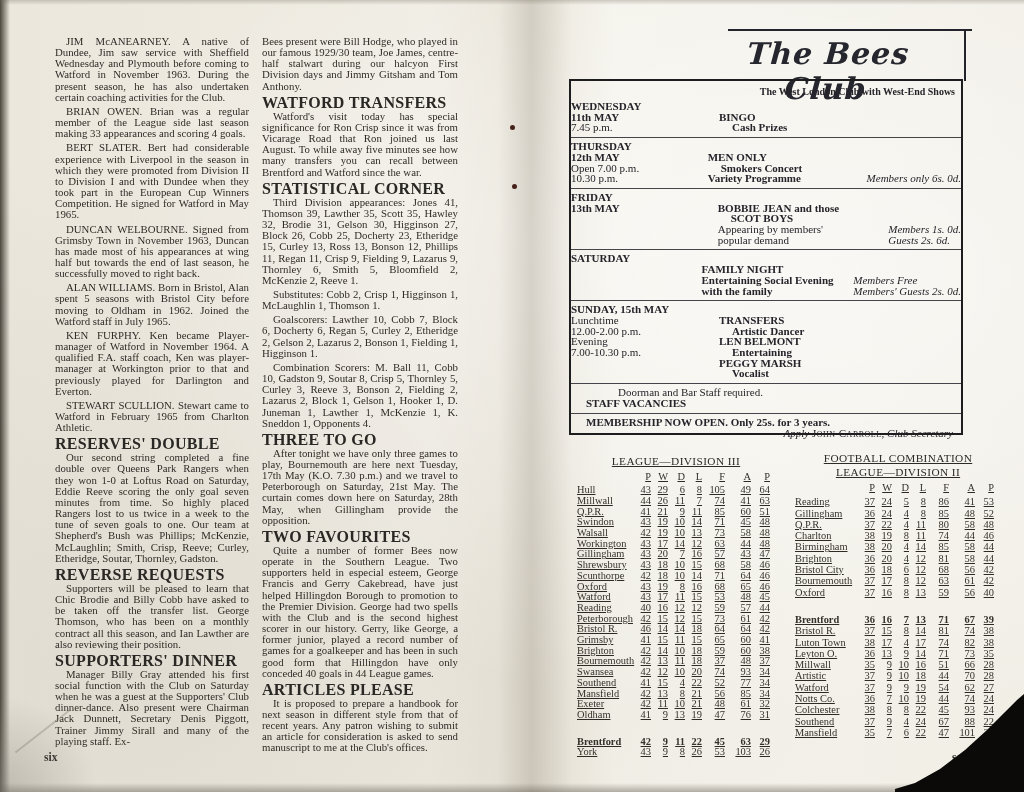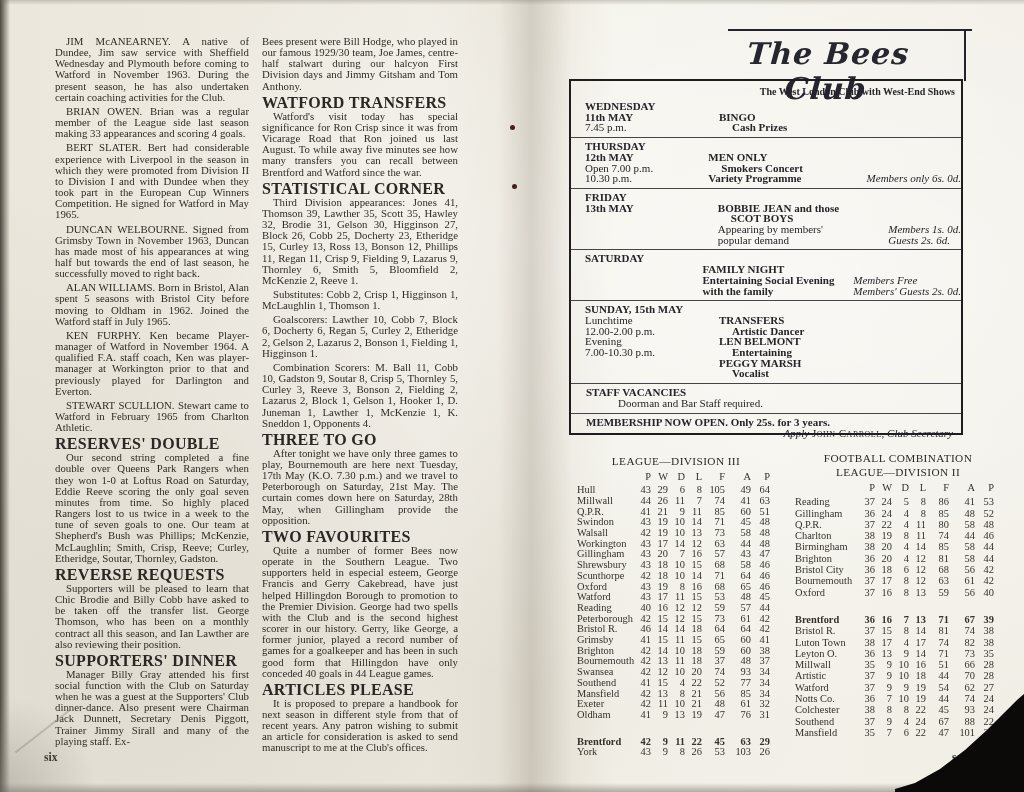--- a/index.html
+++ b/index.html
@@ -22,33 +22,33 @@
   .club-topline{position:absolute;left:728px;top:29px;width:244px;height:2px;background:#23232b;}
   .club-rightline{position:absolute;left:964px;top:29px;width:2px;height:52px;background:#23232b;}
   .club-title{position:absolute;left:702px;top:36px;width:250px;text-align:center;
     font-family:"DejaVu Serif", serif;font-style:italic;font-weight:bold;font-size:30px;
     letter-spacing:1px;color:#26262f;transform:skewX(-4deg);}
   .club-box{position:absolute;left:569px;top:79px;width:394px;height:356px;box-sizing:border-box;
     border:2.5px solid #1d1d1f;color:#26242a;}
   .club-sub{text-align:right;font-weight:bold;font-size:10px;margin:5px 6px 1px 0;}
   .ev-row{display:flex;padding:3px 0 4px 0;}
   .ev-row + .ev-row, .staff-row, .memb-row{border-top:1.5px solid #44444a;}
-  .ev-when{width:148px;padding-left:14px;box-sizing:border-box;}
+  .ev-when{width:148px;padding-left:0;box-sizing:border-box;}
   .ev-what{width:172px;}
   .ev-fees{flex:1;font-style:italic;}
   .ln{font-size:11px;line-height:10.7px;white-space:nowrap;}
   .ln.b{font-weight:bold;}
   .ln.ind{padding-left:13px;}
   .staff-row,.memb-row{display:block;padding:3px 8px 4px 15px;}
   .staff-line{padding-left:32px;}
   .apply{text-align:right;margin-top:1px;}
   .apply .it{font-style:italic;}
   .apply .sc{font-variant:small-caps;letter-spacing:.5px;}
   
-  .tbl{position:absolute;}
+  .tbl{position:absolute;text-decoration:underline;}
   .tbl1{left:577px;top:455px;width:198px;}
   .tbl2{left:795px;top:452px;width:206px;}
   .tbl-title{text-align:center;font-size:11.3px;letter-spacing:.4px;line-height:13.5px;color:#2c2a26;}
   .tgrid{margin-top:3px;}
   .trow{display:grid;grid-template-columns:56px 18px 17px 17px 17px 23px 26px 19px;
     font-size:10.4px;line-height:10.7px;color:#34312b;}
   .tbl2 .trow{grid-template-columns:62px 18px 17px 17px 17px 23px 26px 19px;line-height:11.3px;}
   .tname{white-space:nowrap;overflow:visible;}
   .tnum{text-align:right;}
   .thead{margin-bottom:3px;}
@@ -204,22 +204,22 @@
               <div class="ln b">LEN BELMONT</div>
               <div class="ln b ind">Entertaining</div>
               <div class="ln b">PEGGY MARSH</div>
               <div class="ln b ind">Vocalist</div>
             </div>
             <div class="ev-fees"></div>
           </div>
         </div>
 
       <div class="staff-row">
+        <div class="ln staff-line">Doorman and Bar Staff required.</div>
         <div class="ln b">STAFF VACANCIES</div>
-        <div class="ln staff-line">Doorman and Bar Staff required.</div>
       </div>
 
       <div class="memb-row">
         <div class="ln b">MEMBERSHIP NOW OPEN.  Only 25s. for 3 years.</div>
         <div class="ln apply">
           <span class="it">Apply </span><span class="sc">John Carroll</span><span class="it">, Club Secretary</span>
         </div>
       </div>
     </div>
 

